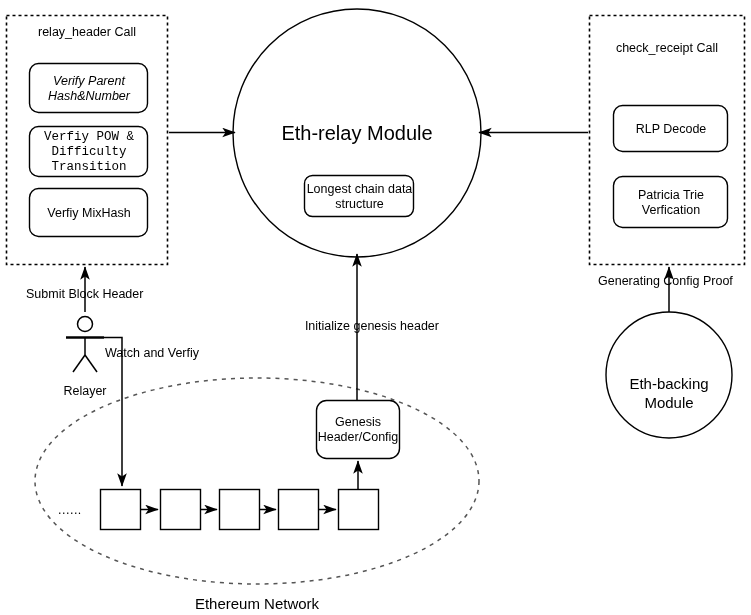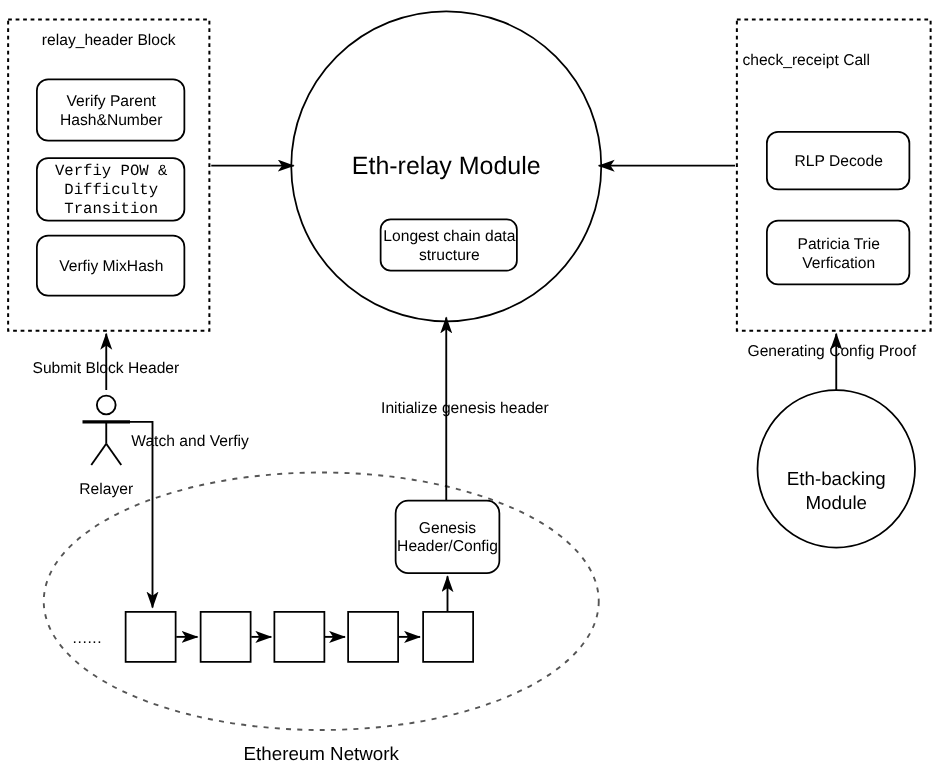--- a/index.html
+++ b/index.html
@@ -113,35 +113,35 @@
 
     <circle cx="85" cy="324" r="7.5" fill="#ffffff" stroke="#000000" stroke-width="1.5"></circle>
     <line x1="66" y1="337.5" x2="104" y2="337.5" stroke="#000000" stroke-width="2.6"></line>
     <line x1="85" y1="337" x2="85" y2="355" stroke="#000000" stroke-width="1.5"></line>
     <line x1="85" y1="355" x2="73" y2="372" stroke="#000000" stroke-width="1.5"></line>
     <line x1="85" y1="355" x2="97" y2="372" stroke="#000000" stroke-width="1.5"></line>
 
     <path d="M104,337.5 L122,337.5 L122,486" fill="none" stroke="#000000" stroke-width="1.5" marker-end="url(#arrow)"></path>
   </svg>
 
-  <div class="lbl" style="left:6px; top:25px; width:162px;">relay_header Block</div>
+  <div class="lbl" style="left:6px; top:25px; width:162px;">relay_header Call</div>
 
-  <div class="rbox-text" style="left:30px; top:64px; width:118px; height:49px;">
+  <div class="rbox-text" style="left:30px; top:64px; width:118px; height:49px;font-style:italic;">
     <span style="white-space:pre-line;">Verify Parent
 Hash&amp;Number</span>
   </div>
   <div class="rbox-text" style="left:30px; top:127px; width:118px; height:50px;">
     <span style="white-space:pre-line;font-family:Liberation Mono, monospace;">Verfiy POW &amp;
 Difficulty Transition</span>
   </div>
   <div class="rbox-text" style="left:30px; top:189px; width:118px; height:48px;">
     <span style="white-space:pre-line;">Verfiy MixHash</span>
   </div>
 
-  <div class="lbl" style="left:567px; top:41px; width:156px;">check_receipt Call</div>
+  <div class="lbl" style="left:589px; top:41px; width:156px;">check_receipt Call</div>
 
   <div class="rbox-text" style="left:614px; top:177px; width:114px; height:51px;">
     <span style="white-space:pre-line;">Patricia Trie
 Verfication</span>
   </div>
   <div class="rbox-text" style="left:614px; top:106px; width:114px; height:46px;">
     <span style="white-space:pre-line;">RLP Decode</span>
   </div>
 
   <div class="lbl big" style="left:237px; top:121px; width:240px;">Eth-relay Module</div>

